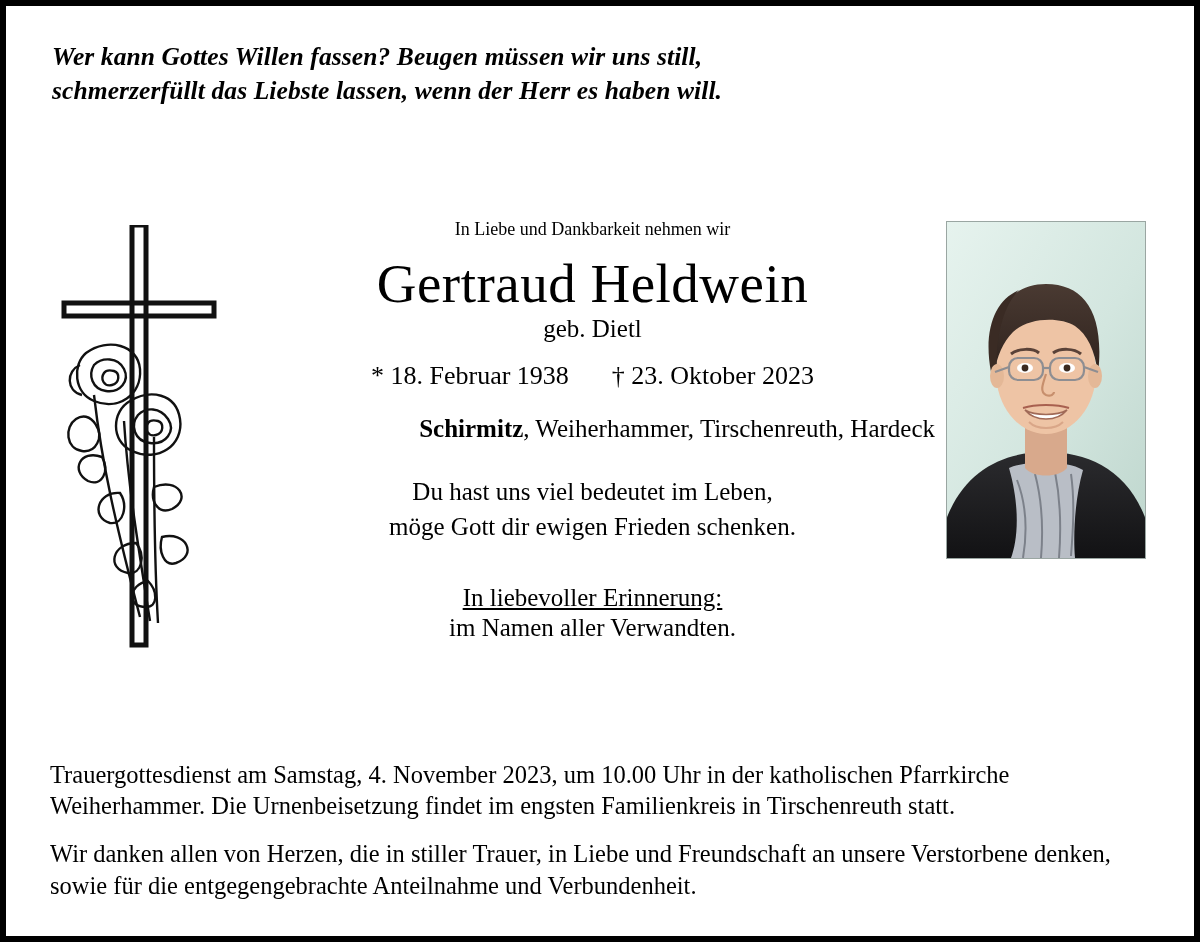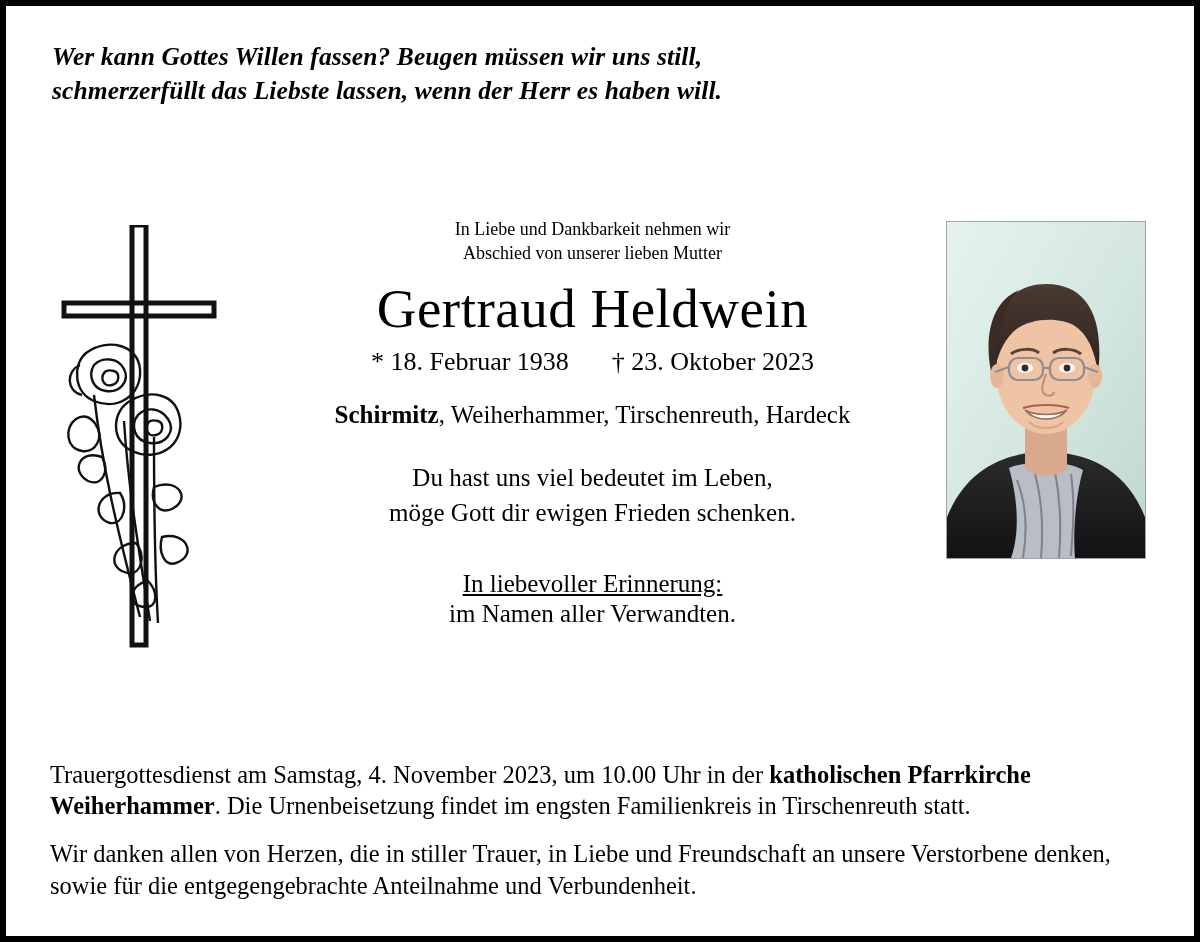--- a/index.html
+++ b/index.html
@@ -100,20 +100,21 @@
     margin: 0 0 18px 0;
   }
   .dates {
     font-size: 26px;
     margin: 10px 0 24px 0;
   }
   .dates .sep { display: inline-block; width: 30px; }
   .places {
     font-size: 25px;
     margin: 0 0 30px 0;
+    text-align: right;
   }
   .places b { font-weight: bold; }
 
   .stanza {
     font-size: 25px;
     line-height: 1.38;
     margin: 32px 0 0 0;
   }
   .memory-head {
     font-size: 25px;
@@ -135,21 +136,21 @@
     position: absolute;
     left: 44px;
     right: 40px;
     bottom: 34px;
     font-size: 24.5px;
     line-height: 1.30;
     text-align: left;
   }
   .footer p { margin: 0; }
   .footer .p2 { margin-top: 16px; }
-  .footer b { font-weight: bold; }
+  .footer b { font-weight: normal; }
 </style>
 </head>
 <body>
 
 <div class="notice">
   <div class="inner">
 
     <div class="verse">
       <div>Wer kann Gottes Willen fassen? Beugen müssen wir uns still,</div>
       <div>schmerzerfüllt das Liebste lassen, wenn der Herr es haben will.</div>
@@ -256,23 +257,23 @@
           <path d="M78 188 C 88 200, 110 200, 120 188 C 110 194, 88 194, 78 188 Z" fill="#ffffff" stroke="#a06a57" stroke-width="1.6"></path>
           <path d="M76 186 C 88 182, 110 182, 122 186" stroke="#a8604f" stroke-width="2" fill="none"></path>
 
           <path d="M82 200 C 90 208, 108 208, 116 200" stroke="#d9a688" stroke-width="2" fill="none"></path>
         </svg>
       </div>
 
       <div class="center-col">
         <p class="intro">
           <span>In Liebe und Dankbarkeit nehmen wir</span><br>
-          <span>Abschied von unserer lieben Mutter</span>
         </p>
         <div class="name">Gertraud Heldwein</div>
+        <div class="maiden">geb. Dietl</div>
         <div class="dates">
           <span>* 18. Februar 1938</span>
           <span class="sep"></span>
           <span>† 23. Oktober 2023</span>
         </div>
         <div class="places">
           <b>Schirmitz</b><span>, Weiherhammer, Tirschenreuth, Hardeck</span>
         </div>
 
         <p class="stanza">

